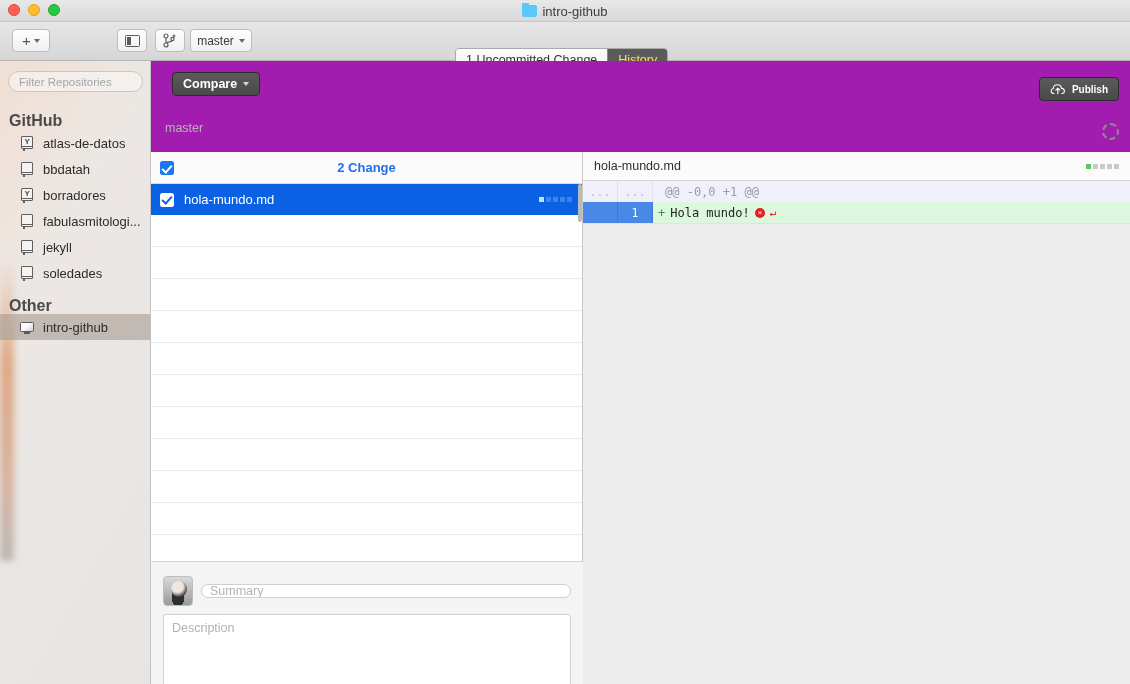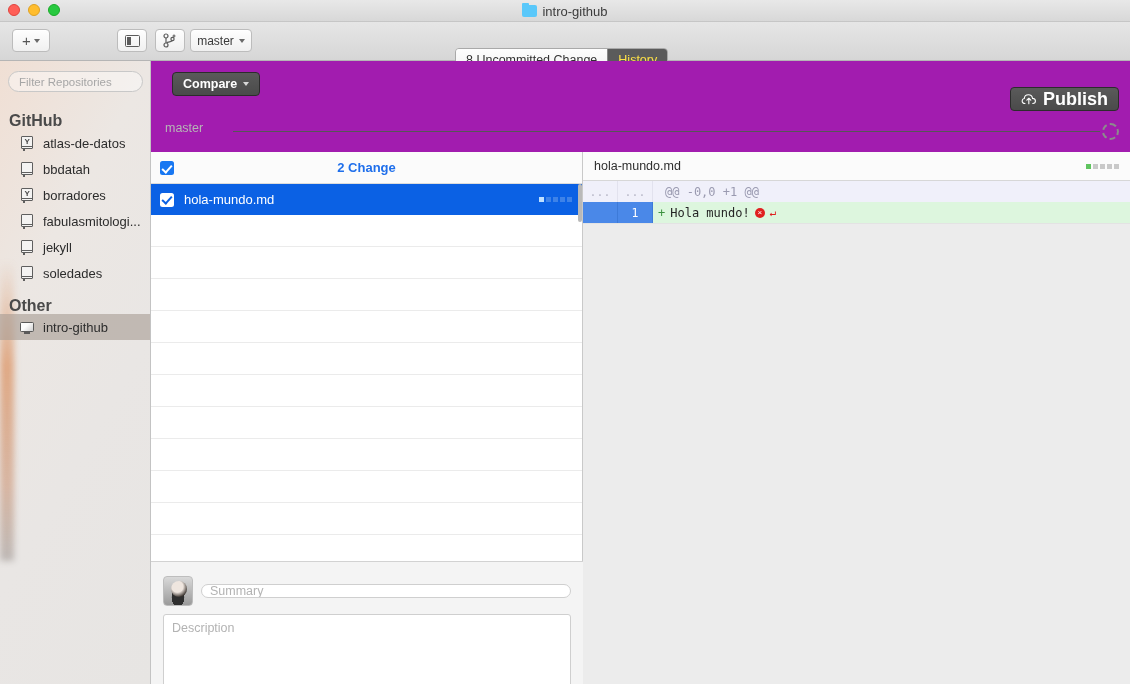--- a/index.html
+++ b/index.html
@@ -180,26 +180,26 @@
     border: 1px solid #2c2c2c; border-radius: 4px;
     display: flex; align-items: center; gap: 6px;
     color: #fff; font-size: 12.5px; font-weight: bold;
   }
   .caret-white {
     width: 0; height: 0;
     border-left: 3.5px solid transparent; border-right: 3.5px solid transparent;
     border-top: 4.5px solid #d8d8d8;
   }
   .publish-btn {
-    position: absolute; right: 11px; top: 26px;
+    position: absolute; right: 11px; top: 16px;
     height: 24px; padding: 0 10px;
     background: linear-gradient(to bottom,#5a5a5a,#4a4a4a);
     border: 1px solid #2c2c2c; border-radius: 4px;
     display: flex; align-items: center; gap: 6px;
-    color: #fff; font-size: 18px; font-weight: bold;
+    color: #fff; font-size: 10px; font-weight: bold;
   }
   .cloud-icon { width: 16px; height: 12px; display: block; }
 
   .branch-row {
     position: absolute; left: 0; top: 52px; width: 979px; height: 36px;
   }
   .branch-name {
     position: absolute; left: 14px; top: 8px;
     font-size: 12.5px; color: #b6b6b6;
   }
@@ -377,21 +377,21 @@
         <path d="M3.6 9.5 C6 9 8.6 8.6 9.2 7.6" stroke="#5b5b5b" stroke-width="1.2" fill="none"></path>
         <path d="M11 1.5 L11 4.5 M9.5 3 L12.5 3" stroke="#5b5b5b" stroke-width="1.1"></path>
       </svg>
     </div>
     <div class="tb-btn tb-master">
       <span class="master-label">master</span>
       <span class="caret-sm"></span>
     </div>
 
     <div class="segmented">
-      <div class="seg inactive">8 Uncommitted Change</div>
+      <div class="seg inactive">1 Uncommitted Change</div>
       <div class="seg active">History</div>
     </div>
   </div>
 
   <div class="sidebar">
     <div class="filter-wrap">
       <input class="filter-input" placeholder="Filter Repositories" style="">
     </div>
 
     <div class="group-title" style="top:51px">GitHub</div>

